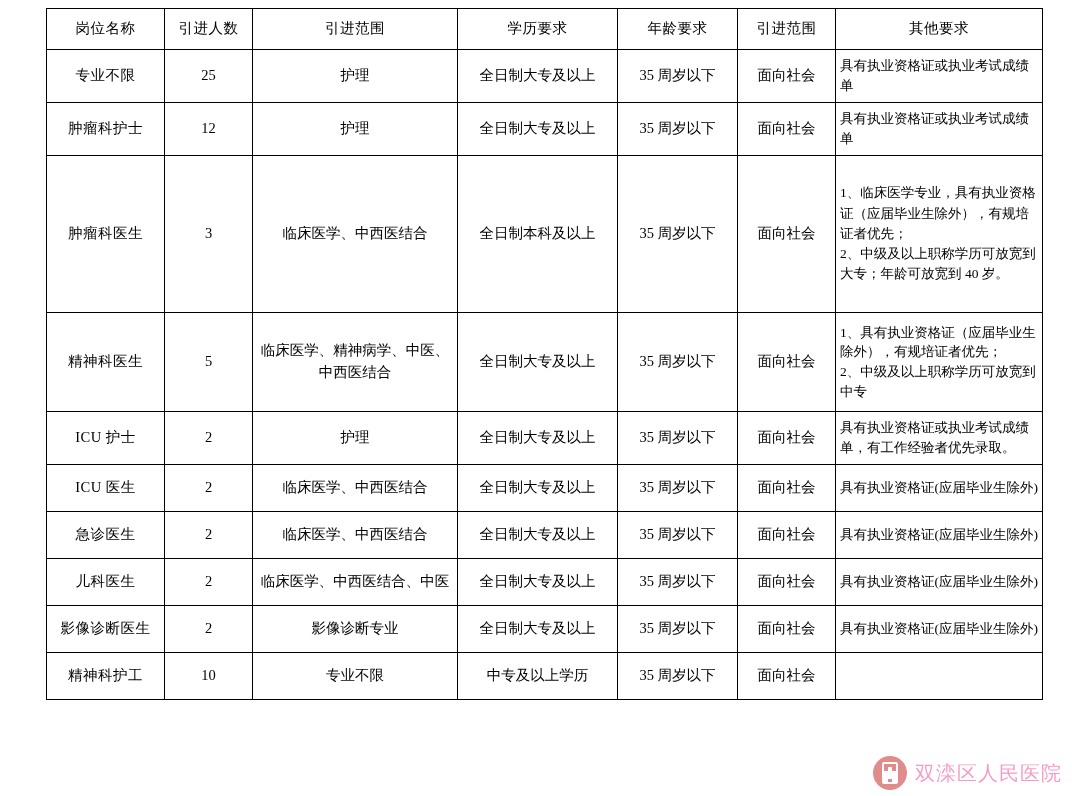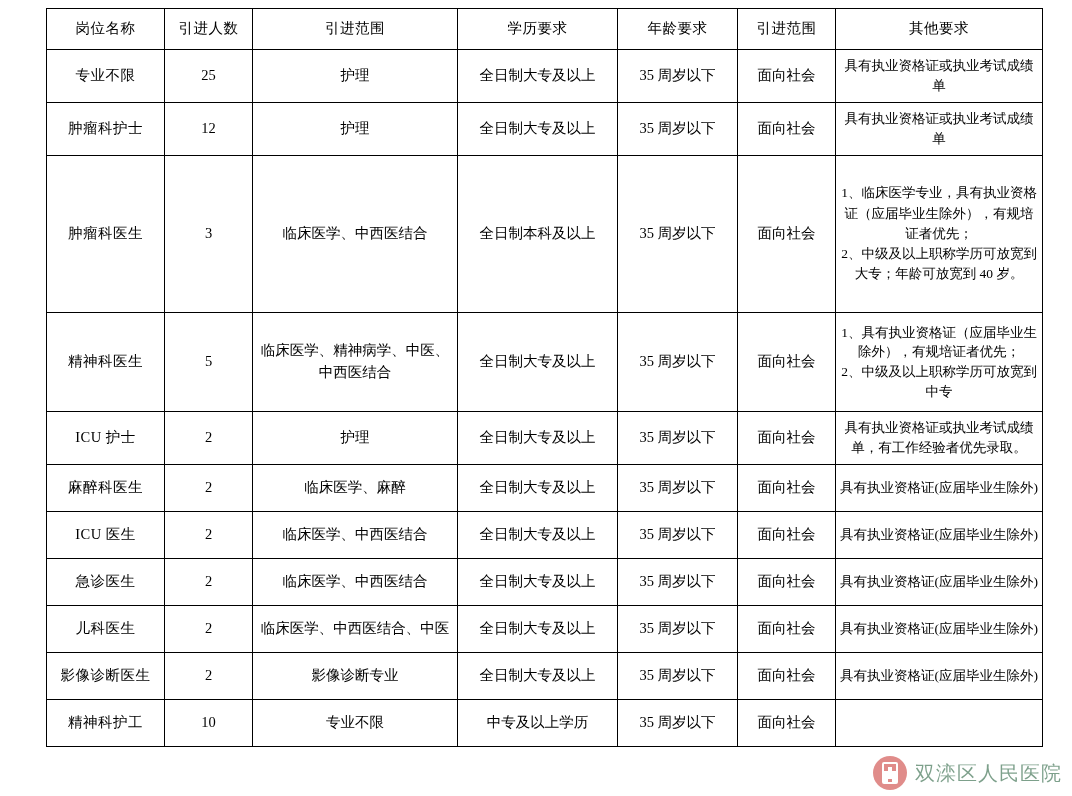--- a/index.html
+++ b/index.html
@@ -45,21 +45,21 @@
   table.jobs thead th {
     text-align: center;
     font-weight: normal;
     height: 34px;
     letter-spacing: 0.5px;
   }
   td.c-name, td.c-num, td.c-major, td.c-edu, td.c-age, td.c-scope {
     text-align: center;
   }
   td.c-other {
-    text-align: center;
+    text-align: left;
     font-size: 13.5px;
     line-height: 1.55;
   }
   td.c-other.tight {
     line-height: 1.45;
   }
   td.c-name { letter-spacing: 0.5px; }
   .r-tall td { height: 150px; }
   .r-mid td { height: 92px; }
   .r-small td { height: 46px; }
@@ -98,21 +98,21 @@
     position: absolute;
     left: 15px;
     top: 11px;
     width: 4px;
     height: 12px;
     background: #ffffff;
     box-shadow: -4px 4px 0 0 #ffffff, 4px 4px 0 0 #ffffff;
   }
   .wm-text {
     font-size: 20px;
-    color: #14532d;
+    color: #ec4899;
     letter-spacing: 1px;
     font-family: "Liberation Sans", sans-serif;
   }
 </style>
 </head>
 <body>
 
 <div class="sheet">
   <table class="jobs">
     <colgroup>
@@ -177,29 +177,20 @@
       <tr class="r-small">
         <td class="c-name">ICU 护士</td>
         <td class="c-num">2</td>
         <td class="c-major">护理</td>
         <td class="c-edu">全日制大专及以上</td>
         <td class="c-age">35 周岁以下</td>
         <td class="c-scope">面向社会</td>
         <td class="c-other">具有执业资格证或执业考试成绩单，有工作经验者优先录取。</td>
       </tr>
       <tr class="r-xs">
-        <td class="c-name">麻醉科医生</td>
-        <td class="c-num">2</td>
-        <td class="c-major">临床医学、麻醉</td>
-        <td class="c-edu">全日制大专及以上</td>
-        <td class="c-age">35 周岁以下</td>
-        <td class="c-scope">面向社会</td>
-        <td class="c-other tight">具有执业资格证(应届毕业生除外)</td>
-      </tr>
-      <tr class="r-xs">
         <td class="c-name">ICU 医生</td>
         <td class="c-num">2</td>
         <td class="c-major">临床医学、中西医结合</td>
         <td class="c-edu">全日制大专及以上</td>
         <td class="c-age">35 周岁以下</td>
         <td class="c-scope">面向社会</td>
         <td class="c-other tight">具有执业资格证(应届毕业生除外)</td>
       </tr>
       <tr class="r-xs">
         <td class="c-name">急诊医生</td>

